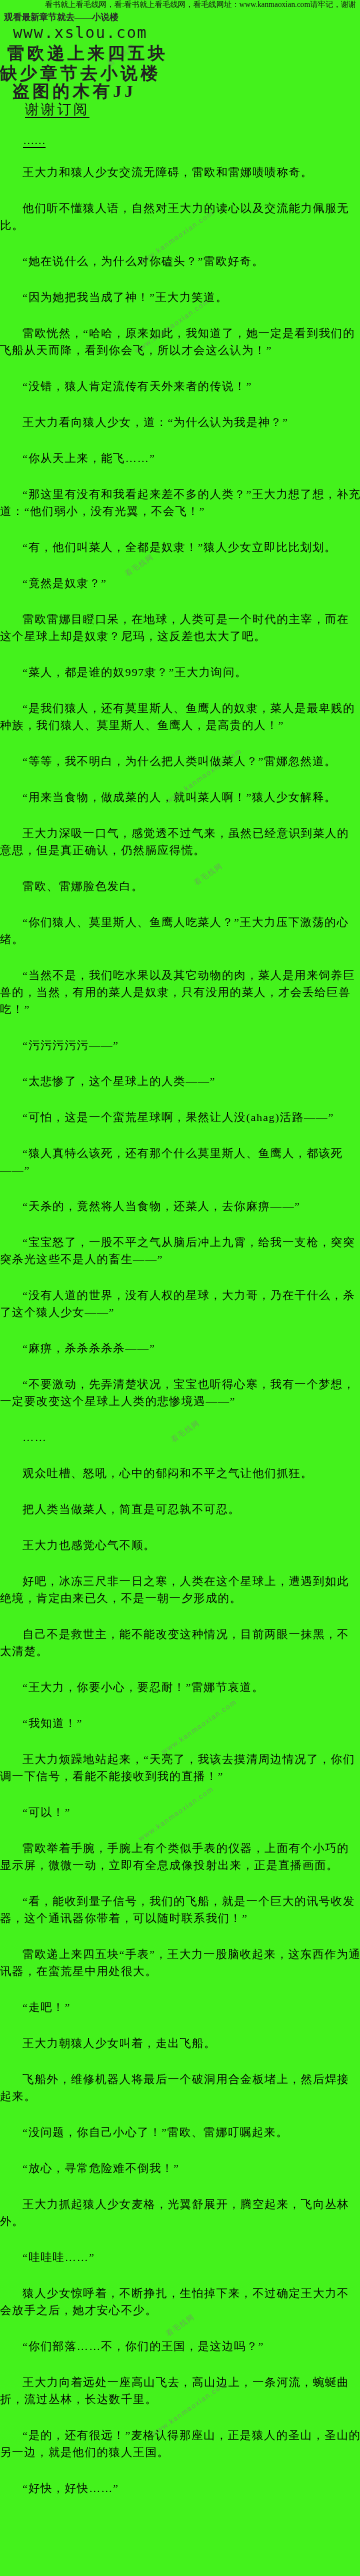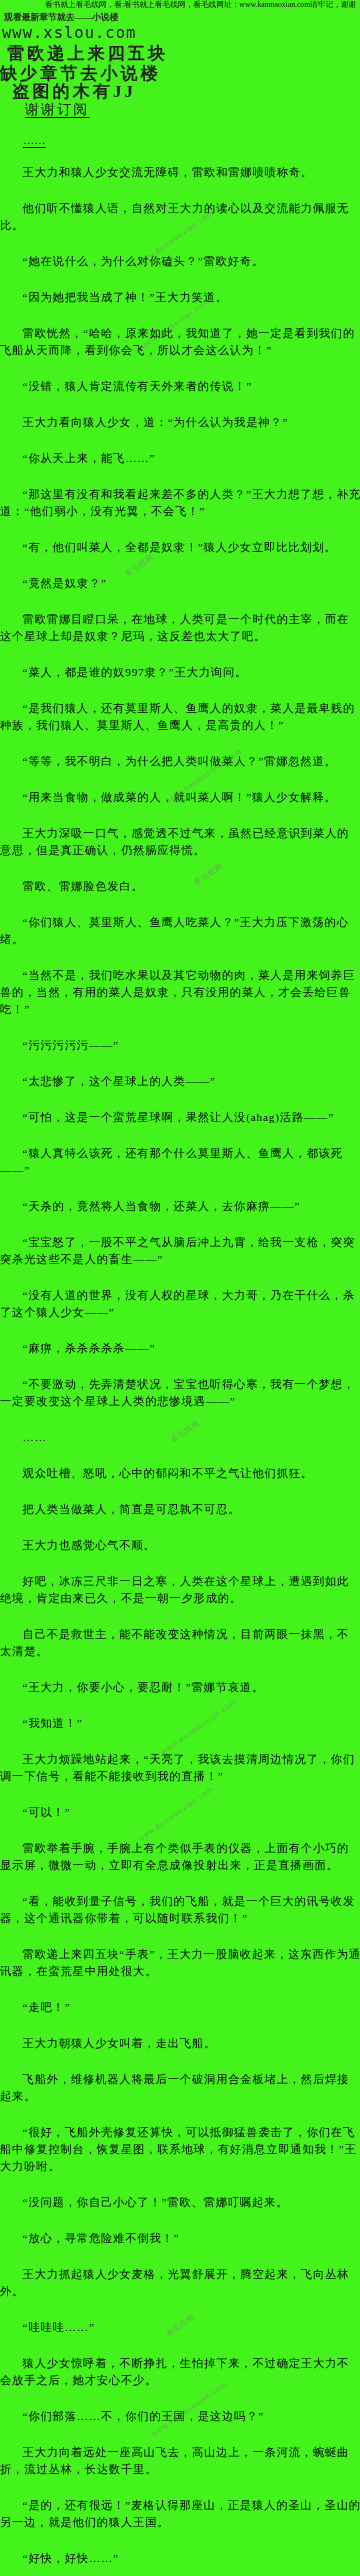--- a/index.html
+++ b/index.html
@@ -89,21 +89,21 @@
     <span class="wm" style="left: 165px; top: 1747px;">www.kanmaoxian.com</span>
     <span class="wm" style="left: 142px; top: 1834px;">www.kanmaoxian.com</span>
     <span class="wm" style="left: 170px; top: 2329px;">看毛线网</span>
     <span class="wm" style="left: 155px; top: 2429px;">www.kanmaoxian.com</span>
   </div>
 
 <div class="abs notice-line" style="top:0; left:1px;padding-left:44px;">看书就上看毛线网，看:看书就上看毛线网，看毛线网址：www.kanmaoxian.com请牢记，谢谢</div>
 
 <div class="abs promo-line" style="top:12.4px; left:4.1px;">观看最新章节就去——小说楼</div>
 
-<div class="abs site-url" style="top:24px; left:2px;">www.xslou.com</div>
+<div class="abs site-url" style="top:24px; left:13px;">www.xslou.com</div>
 
 <div class="abs big-line" style="top:42px; left:7.2px;">雷欧递上来四五块</div>
 
 <div class="abs big-line" style="top:62px; left:0;">缺少章节去小说楼</div>
 
 <div class="abs big-line" style="top:80px; left:12.4px;text-align:center;">盗图的木有JJ</div>
 
 <div class="abs thanks" style="top:101px; left:25px;">谢谢订阅</div>
 
 <div class="abs dots" style="top:134px; left:23px;">……</div>
@@ -148,21 +148,20 @@
       <p class="para">“王大力，你要小心，要忍耐！”雷娜节哀道。</p>
       <p class="para">“我知道！”</p>
       <p class="para">王大力烦躁地站起来，“天亮了，我该去摸清周边情况了，你们调一下信号，看能不能接收到我的直播！”</p>
       <p class="para">“可以！”</p>
       <p class="para">雷欧举着手腕，手腕上有个类似手表的仪器，上面有个小巧的显示屏，微微一动，立即有全息成像投射出来，正是直播画面。</p>
       <p class="para">“看，能收到量子信号，我们的飞船，就是一个巨大的讯号收发器，这个通讯器你带着，可以随时联系我们！”</p>
       <p class="para">雷欧递上来四五块“手表”，王大力一股脑收起来，这东西作为通讯器，在蛮荒星中用处很大。</p>
       <p class="para">“走吧！”</p>
       <p class="para">王大力朝猿人少女叫着，走出飞船。</p>
       <p class="para">飞船外，维修机器人将最后一个破洞用合金板堵上，然后焊接起来。</p>
-      <p class="para">“很好，飞船外壳修复还算快，可以抵御猛兽袭击了，你们在飞船中修复控制台，恢复星图，联系地球，有好消息立即通知我！”王大力吩咐。</p>
       <p class="para">“没问题，你自己小心了！”雷欧、雷娜叮嘱起来。</p>
       <p class="para">“放心，寻常危险难不倒我！”</p>
       <p class="para">王大力抓起猿人少女麦格，光翼舒展开，腾空起来，飞向丛林外。</p>
       <p class="para">“哇哇哇……”</p>
       <p class="para">猿人少女惊呼着，不断挣扎，生怕掉下来，不过确定王大力不会放手之后，她才安心不少。</p>
       <p class="para">“你们部落……不，你们的王国，是这边吗？”</p>
       <p class="para">王大力向着远处一座高山飞去，高山边上，一条河流，蜿蜒曲折，流过丛林，长达数千里。</p>
       <p class="para">“是的，还有很远！”麦格认得那座山，正是猿人的圣山，圣山的另一边，就是他们的猿人王国。</p>
       <p class="para">“好快，好快……”</p>
     </div>

